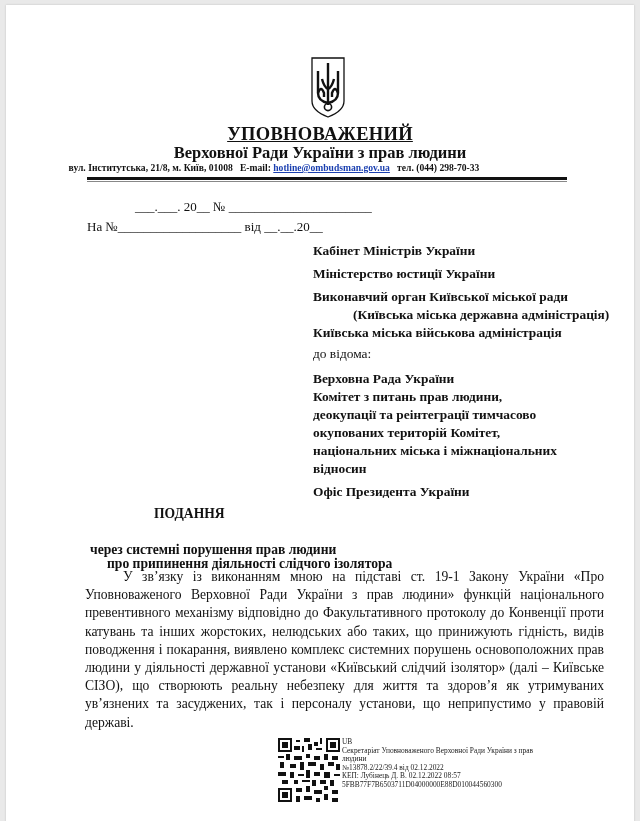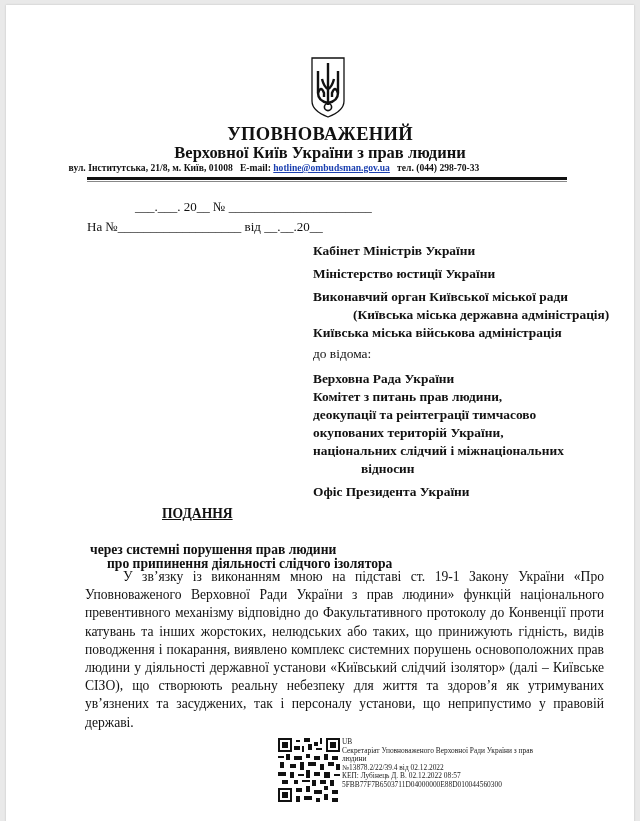--- a/index.html
+++ b/index.html
@@ -12,21 +12,21 @@
   }
   .page {
     position: absolute; left: 6px; top: 5px; width: 628px; height: 820px;
     background: #ffffff;
     box-shadow: 0 0 2px rgba(0,0,0,0.18);
   }
   .abs { position: absolute; white-space: nowrap; }
   .emblem { position: absolute; left: 311px; top: 57px; width: 34px; height: 61px; }
   .title1 {
     position: absolute; left: 0; width: 640px; top: 124px; text-align: center;
-    font-weight: bold; font-size: 18.5px; letter-spacing: 0.3px;
+    font-weight: bold; font-size: 18.5px; letter-spacing: 0.3px; text-decoration: underline;
   }
   .title2 {
     position: absolute; left: 0; width: 640px; top: 143px; text-align: center;
     font-weight: bold; font-size: 16.5px;
   }
   .contact {
     position: absolute; left: 0; width: 548px; top: 162px; text-align: center;
     font-weight: bold; font-size: 9.6px;
   }
   .contact a { color: #1a3fb0; text-decoration: underline; }
@@ -59,21 +59,21 @@
     <path d="M17 6 L17 48"></path>
     <path d="M7 14 L7 36 Q7 44 17 46 Q27 44 27 36 L27 14"></path>
     <path d="M7 36 Q10 28 13 36 L13 40"></path>
     <path d="M27 36 Q24 28 21 36 L21 40"></path>
     <path d="M11 22 Q13 30 17 32 Q21 30 23 22"></path>
   </g>
   <circle cx="17" cy="50" r="3.6" fill="none" stroke="#111" stroke-width="1.6"></circle>
 </svg>
 
 <div class="title1">УПОВНОВАЖЕНИЙ</div>
-<div class="title2">Верховної Київ України з прав людини</div>
+<div class="title2">Верховної Ради України з прав людини</div>
 <div class="contact">
   <span>вул. Інститутська, 21/8, м. Київ, 01008</span>&nbsp;&nbsp;
   <span>E-mail:</span>
   <a>hotline@ombudsman.gov.ua</a>&nbsp;&nbsp;
   <span>тел. (044) 298-70-33</span>
 </div>
 <div class="rule1"></div>
 <div class="rule2"></div>
 
 <div class="abs reg" style="left:87px; top:199px;margin-left:48px;">___.___. 20__ № ______________________</div>
@@ -86,26 +86,26 @@
 <div class="abs addr" style="left:313px; top:265px;">Міністерство юстиції України</div>
 <div class="abs addr" style="left:313px; top:288px;">Виконавчий орган Київської міської ради</div>
 <div class="abs addr" style="left:313px; top:306px;margin-left:40px;">(Київська міська державна адміністрація)</div>
 <div class="abs addr" style="left:313px; top:324px;">Київська міська військова адміністрація</div>
 
 <div class="abs plain" style="left:313px; top:346px;">до відома:</div>
 
 <div class="abs addr" style="left:313px; top:370px;">Верховна Рада України</div>
 <div class="abs addr" style="left:313px; top:388px;">Комітет з питань прав людини,</div>
 <div class="abs addr" style="left:313px; top:406px;">деокупації та реінтеграції тимчасово</div>
-<div class="abs addr" style="left:313px; top:424px;">окупованих територій України,</div>
-<div class="abs addr" style="left:313px; top:442px;">національних слідчий і міжнаціональних</div>
-<div class="abs addr" style="left:313px; top:460px;margin-left:48px;">відносин</div>
+<div class="abs addr" style="left:313px; top:424px;">окупованих територій Комітет,</div>
+<div class="abs addr" style="left:313px; top:442px;">національних міська і міжнаціональних</div>
+<div class="abs addr" style="left:313px; top:460px;">відносин</div>
 <div class="abs addr" style="left:313px; top:483px;">Офіс Президента України</div>
 
-<div class="abs doc-title" style="left:162px; top:506px;text-decoration:underline;">ПОДАННЯ</div>
+<div class="abs doc-title" style="left:154px; top:506px;">ПОДАННЯ</div>
 <div class="abs doc-title" style="left:90px; top:556px;margin-left:17px;">про припинення діяльності слідчого ізолятора</div>
 <div class="abs doc-title" style="left:90px; top:542px;">через системні порушення прав людини</div>
 
 <div class="body-text">
   <p>У зв’язку із виконанням мною на підставі ст. 19-1 Закону України «Про Уповноваженого Верховної Ради України з прав людини» функцій національного превентивного механізму відповідно до Факультативного протоколу до Конвенції проти катувань та інших жорстоких, нелюдських або таких, що принижують гідність, видів поводження і покарання, виявлено комплекс системних порушень основоположних прав людини у діяльності державної установи «Київський слідчий ізолятор» (далі – Київське СІЗО), що створюють реальну небезпеку для життя та здоров’я як утримуваних ув’язнених та засуджених, так і персоналу установи, що неприпустимо у правовій державі.</p>
 </div>
 
 <svg class="qr" viewBox="0 0 31 32" shape-rendering="crispEdges">
   <rect x="0" y="0" width="31" height="32" fill="#fff"></rect>
   <g fill="#111">

